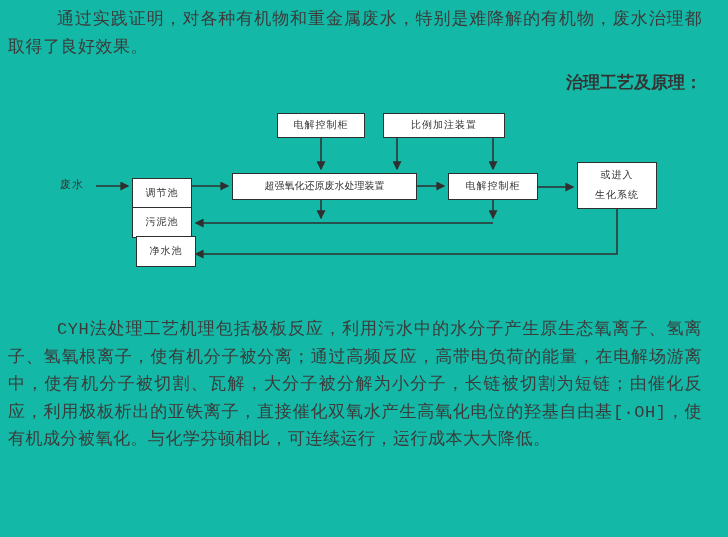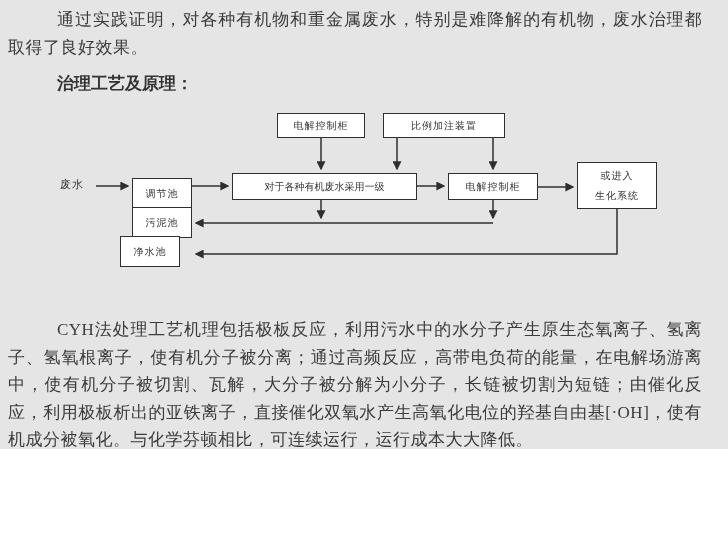--- a/index.html
+++ b/index.html
@@ -1,41 +1,42 @@
 <!DOCTYPE html>
 <html><head>
 <meta charset="utf-8">
 <style>
   html,body{margin:0;padding:0;background:#ffffff;}
   .page{
     position:relative;
-    width:728px;height:449px;
+    width:728px;height:537px;
     box-sizing:border-box;
-    background:#e5e5e5;
-    font-family:Liberation Serif, serif;
+    background:#14b8a6;
+    font-family:Liberation Mono, monospace;
     color:#3b3b3b;
     overflow:hidden;
   }
   .para{
     margin:0 26px 0 8px;
     font-size:17px;
     line-height:27.5px;
     letter-spacing:0.5px;
     text-align:justify;
     text-indent:49px;
   }
   .p1{padding-top:6px;}
   .p2{margin-top:9px;}
   .p3{margin-top:35px;}
   .heading{
     margin:13px 26px 0 57px;
     font-size:17px;
     line-height:20px;
     font-weight:bold;
     color:#333333;
+    text-align:right;
   }
   .diagram{
     position:relative;
     width:728px;height:175px;
     margin-top:12px;
   }
   .diagram svg{position:absolute;left:0;top:0;}
   .node{
     position:absolute;
     box-sizing:border-box;
@@ -94,41 +95,41 @@
 
     <div class="node" style="left:277px;top:7px;width:88px;height:25px;">
       <span>电解控制柜</span>
     </div>
 
     <div class="node" style="left:383px;top:7px;width:122px;height:25px;">
       <span>比例加注装置</span>
     </div>
 
     <div class="node" style="left:232px;top:67px;width:185px;height:27px;letter-spacing:0;">
-      <span>对于各种有机废水采用一级</span>
+      <span>超强氧化还原废水处理装置</span>
     </div>
 
     <div class="node" style="left:448px;top:67px;width:90px;height:27px;">
       <span>电解控制柜</span>
     </div>
 
     <div class="node" style="left:577px;top:56px;width:80px;height:47px;">
       <span>或进入</span>
       <span>生化系统</span>
     </div>
 
     <div class="node" style="left:132px;top:72px;width:60px;height:31px;">
       <span>调节池</span>
     </div>
 
     <div class="node" style="left:132px;top:101px;width:60px;height:31px;">
       <span>污泥池</span>
     </div>
 
-    <div class="node" style="left:120px;top:130px;width:60px;height:31px;">
+    <div class="node" style="left:136px;top:130px;width:60px;height:31px;">
       <span>净水池</span>
     </div>
 
   </div>
 
 
   <p class="para p3">CYH法处理工艺机理包括极板反应，利用污水中的水分子产生原生态氧离子、氢离子、氢氧根离子，使有机分子被分离；通过高频反应，高带电负荷的能量，在电解场游离中，使有机分子被切割、瓦解，大分子被分解为小分子，长链被切割为短链；由催化反应，利用极板析出的亚铁离子，直接催化双氧水产生高氧化电位的羟基自由基[·OH]，使有机成分被氧化。与化学芬顿相比，可连续运行，运行成本大大降低。</p>
 
 </div>
 

